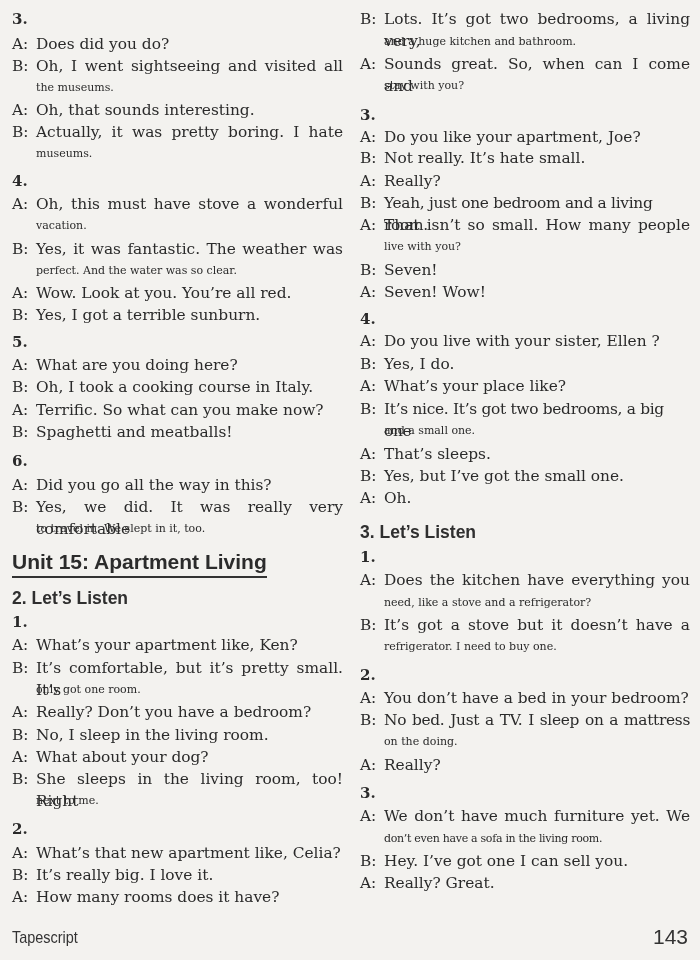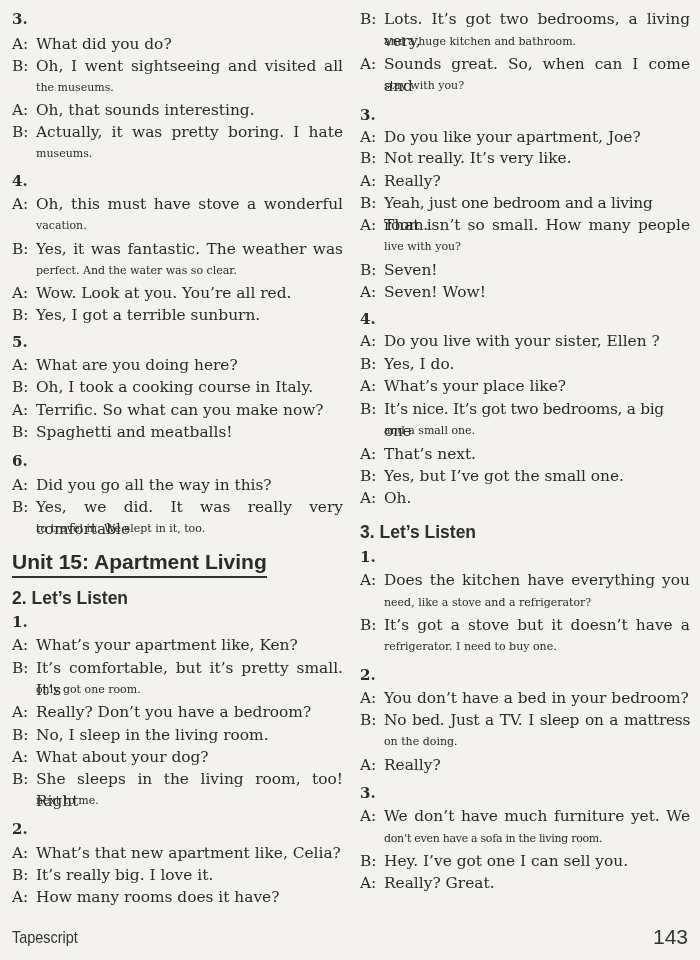--- a/index.html
+++ b/index.html
@@ -54,21 +54,21 @@
 </head>
 <body>
 
 <div class="page">
 
   <div class="col col-left">
 
     <div class="num" style="top:8px">3.</div>
     <div class="line" style="top:33px">
         <span class="spk">A:</span>
-        <span class="txt">What did you do?</span>
+        <span class="txt">Does did you do?</span>
       </div>
     <div class="line" style="top:55px">
         <span class="spk">B:</span>
         <span class="txt just">Oh, I went sightseeing and visited all</span>
       </div>
     <div class="cont" style="top:77px">the museums.</div>
     <div class="line" style="top:99px">
         <span class="spk">A:</span>
         <span class="txt">Oh, that sounds interesting.</span>
       </div>
@@ -185,21 +185,21 @@
       </div>
     <div class="cont" style="top:75px">stay with you?</div>
 
     <div class="num" style="top:104px">3.</div>
     <div class="line" style="top:126px">
         <span class="spk">A:</span>
         <span class="txt">Do you like your apartment, Joe?</span>
       </div>
     <div class="line" style="top:147px">
         <span class="spk">B:</span>
-        <span class="txt">Not really. It’s very like.</span>
+        <span class="txt">Not really. It’s hate small.</span>
       </div>
     <div class="line" style="top:170px">
         <span class="spk">A:</span>
         <span class="txt">Really?</span>
       </div>
     <div class="line" style="top:192px">
         <span class="spk">B:</span>
         <span class="txt" style="letter-spacing:-0.3px">Yeah, just one bedroom and a living room.</span>
       </div>
     <div class="line" style="top:214px">
@@ -229,21 +229,21 @@
         <span class="spk">A:</span>
         <span class="txt">What’s your place like?</span>
       </div>
     <div class="line" style="top:398px">
         <span class="spk">B:</span>
         <span class="txt" style="letter-spacing:-0.3px">It’s nice. It’s got two bedrooms, a big one</span>
       </div>
     <div class="cont" style="top:420px">and a small one.</div>
     <div class="line" style="top:443px">
         <span class="spk">A:</span>
-        <span class="txt">That’s next.</span>
+        <span class="txt">That’s sleeps.</span>
       </div>
     <div class="line" style="top:465px">
         <span class="spk">B:</span>
         <span class="txt">Yes, but I’ve got the small one.</span>
       </div>
     <div class="line" style="top:487px">
         <span class="spk">A:</span>
         <span class="txt">Oh.</span>
       </div>
 

